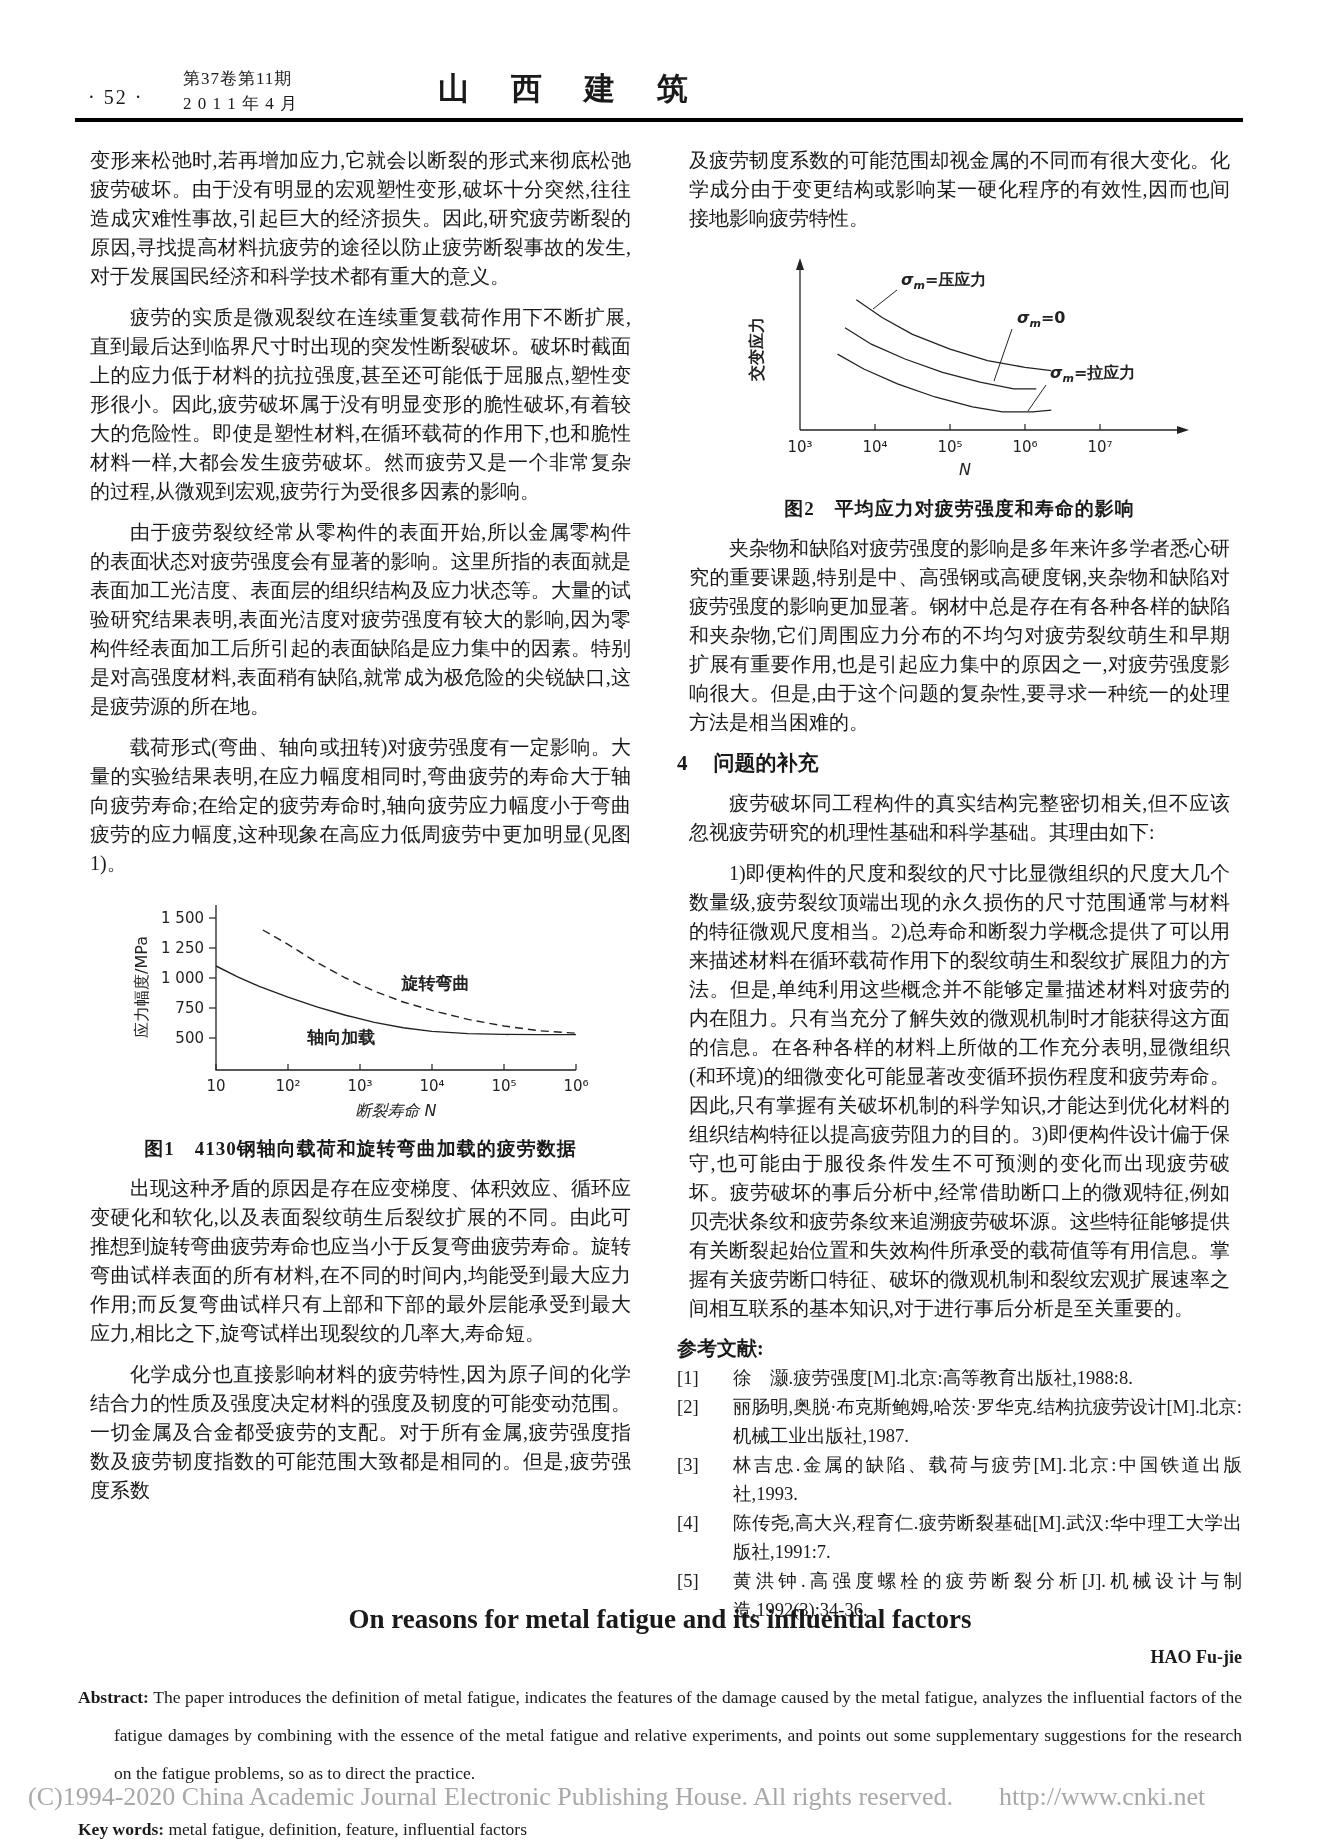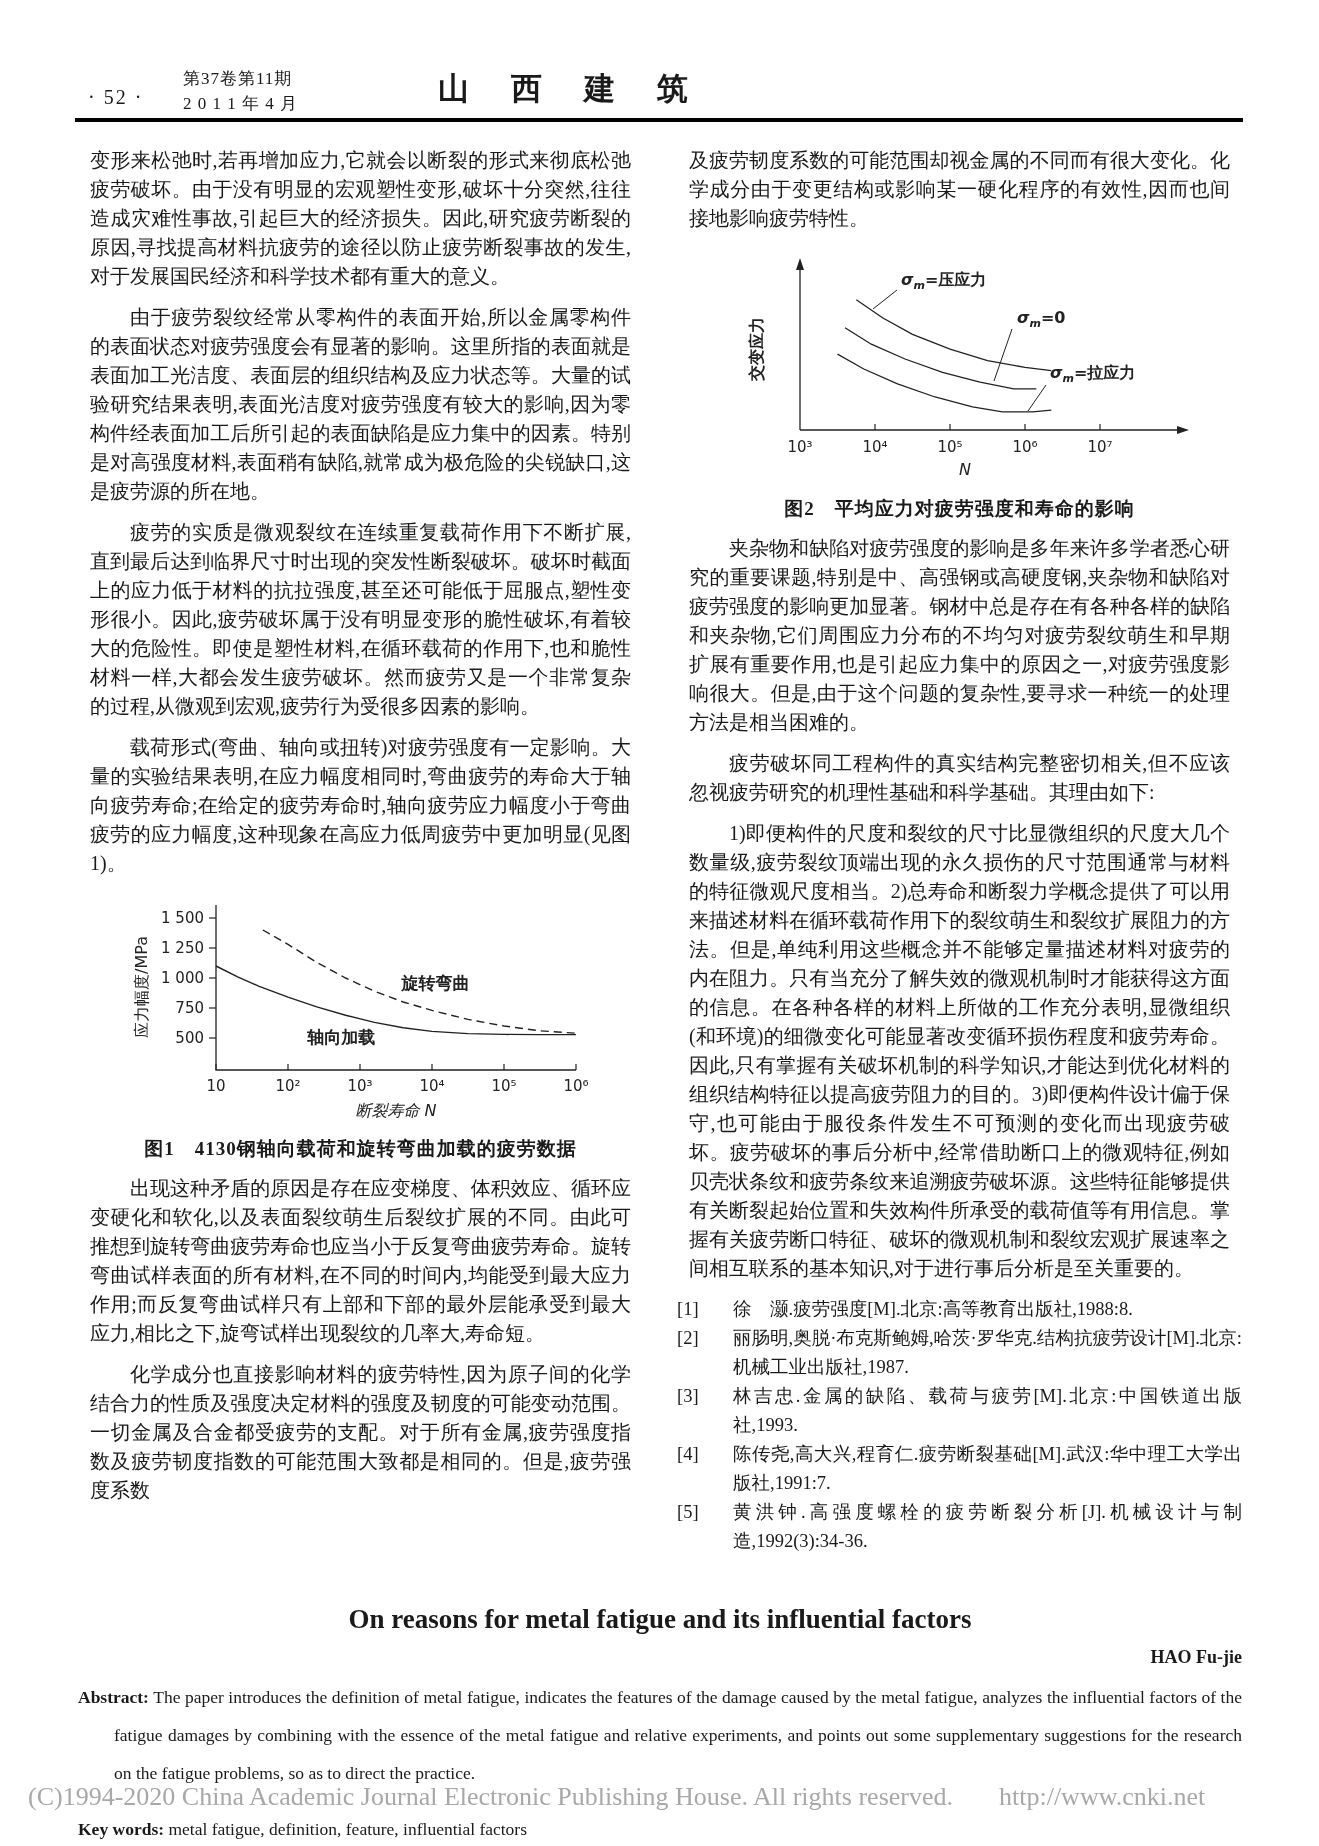--- a/index.html
+++ b/index.html
@@ -47,22 +47,22 @@
   <div class="issue">
     <div>第37卷第11期</div>
     <div>2 0 1 1 年 4 月</div>
   </div>
   <div class="jtitle">山西建筑</div>
   <div class="header-rule"></div>
 
   <main class="columns">
     <section class="col">
       <p class="noindent">变形来松弛时,若再增加应力,它就会以断裂的形式来彻底松弛疲劳破坏。由于没有明显的宏观塑性变形,破坏十分突然,往往造成灾难性事故,引起巨大的经济损失。因此,研究疲劳断裂的原因,寻找提高材料抗疲劳的途径以防止疲劳断裂事故的发生,对于发展国民经济和科学技术都有重大的意义。</p>
+      <p>疲劳的实质是微观裂纹在连续重复载荷作用下不断扩展,直到最后达到临界尺寸时出现的突发性断裂破坏。破坏时截面上的应力低于材料的抗拉强度,甚至还可能低于屈服点,塑性变形很小。因此,疲劳破坏属于没有明显变形的脆性破坏,有着较大的危险性。即使是塑性材料,在循环载荷的作用下,也和脆性材料一样,大都会发生疲劳破坏。然而疲劳又是一个非常复杂的过程,从微观到宏观,疲劳行为受很多因素的影响。</p>
       <p>由于疲劳裂纹经常从零构件的表面开始,所以金属零构件的表面状态对疲劳强度会有显著的影响。这里所指的表面就是表面加工光洁度、表面层的组织结构及应力状态等。大量的试验研究结果表明,表面光洁度对疲劳强度有较大的影响,因为零构件经表面加工后所引起的表面缺陷是应力集中的因素。特别是对高强度材料,表面稍有缺陷,就常成为极危险的尖锐缺口,这是疲劳源的所在地。</p>
-      <p>疲劳的实质是微观裂纹在连续重复载荷作用下不断扩展,直到最后达到临界尺寸时出现的突发性断裂破坏。破坏时截面上的应力低于材料的抗拉强度,甚至还可能低于屈服点,塑性变形很小。因此,疲劳破坏属于没有明显变形的脆性破坏,有着较大的危险性。即使是塑性材料,在循环载荷的作用下,也和脆性材料一样,大都会发生疲劳破坏。然而疲劳又是一个非常复杂的过程,从微观到宏观,疲劳行为受很多因素的影响。</p>
       <p>载荷形式(弯曲、轴向或扭转)对疲劳强度有一定影响。大量的实验结果表明,在应力幅度相同时,弯曲疲劳的寿命大于轴向疲劳寿命;在给定的疲劳寿命时,轴向疲劳应力幅度小于弯曲疲劳的应力幅度,这种现象在高应力低周疲劳中更加明显(见图1)。</p>
       <figure>
         <svg id="fig1-svg" width="480" height="240" viewBox="0 0 480 240">
             <path d="M95,15 L95,180 L455,180" fill="none" stroke="#222" stroke-width="1.3"></path>
             <line x1="88" y1="28" x2="95" y2="28" stroke="#222" stroke-width="1.2"></line>
             <text x="83" y="33" font-size="15" text-anchor="end" fill="#222">1 500</text>
             <line x1="88" y1="58" x2="95" y2="58" stroke="#222" stroke-width="1.2"></line>
             <text x="83" y="63" font-size="15" text-anchor="end" fill="#222">1 250</text>
             <line x1="88" y1="88" x2="95" y2="88" stroke="#222" stroke-width="1.2"></line>
             <text x="83" y="93" font-size="15" text-anchor="end" fill="#222">1 000</text>
@@ -120,22 +120,26 @@
             <polyline points="135.0,82.7 161.3,99.2 195.0,114.0 232.5,127.3 270.0,137.2 303.8,143.8 326.3,143.8" fill="none" stroke="#222" stroke-width="1.3"></polyline>
             <line x1="302" y1="84" x2="284" y2="136" stroke="#222" stroke-width="1"></line>
             <text x="307" y="78" font-size="16" text-anchor="start" fill="#222" font-weight="600"><tspan font-style="italic">σ</tspan><tspan dy="4" font-size="11" font-style="italic">m</tspan><tspan dy="-4">=0</tspan></text>
             <polyline points="127.5,109.1 153.8,124.0 187.5,138.8 225.0,152.0 262.5,161.9 292.5,166.8 322.5,166.8 341.3,165.2" fill="none" stroke="#222" stroke-width="1.3"></polyline>
             <line x1="336" y1="140" x2="318" y2="166" stroke="#222" stroke-width="1"></line>
             <text x="340" y="133" font-size="16" text-anchor="start" fill="#222" font-weight="600"><tspan font-style="italic">σ</tspan><tspan dy="4" font-size="11" font-style="italic">m</tspan><tspan dy="-4">=拉应力</tspan></text>
           </svg>
         <figcaption>图2　平均应力对疲劳强度和寿命的影响</figcaption>
       </figure>
       <p>夹杂物和缺陷对疲劳强度的影响是多年来许多学者悉心研究的重要课题,特别是中、高强钢或高硬度钢,夹杂物和缺陷对疲劳强度的影响更加显著。钢材中总是存在有各种各样的缺陷和夹杂物,它们周围应力分布的不均匀对疲劳裂纹萌生和早期扩展有重要作用,也是引起应力集中的原因之一,对疲劳强度影响很大。但是,由于这个问题的复杂性,要寻求一种统一的处理方法是相当困难的。</p>
+      <h2 class="sec">
+        <span class="secnum">4</span><span>问题的补充</span>
+      </h2>
       <p>疲劳破坏同工程构件的真实结构完整密切相关,但不应该忽视疲劳研究的机理性基础和科学基础。其理由如下:</p>
       <p>1)即便构件的尺度和裂纹的尺寸比显微组织的尺度大几个数量级,疲劳裂纹顶端出现的永久损伤的尺寸范围通常与材料的特征微观尺度相当。2)总寿命和断裂力学概念提供了可以用来描述材料在循环载荷作用下的裂纹萌生和裂纹扩展阻力的方法。但是,单纯利用这些概念并不能够定量描述材料对疲劳的内在阻力。只有当充分了解失效的微观机制时才能获得这方面的信息。在各种各样的材料上所做的工作充分表明,显微组织(和环境)的细微变化可能显著改变循环损伤程度和疲劳寿命。因此,只有掌握有关破坏机制的科学知识,才能达到优化材料的组织结构特征以提高疲劳阻力的目的。3)即便构件设计偏于保守,也可能由于服役条件发生不可预测的变化而出现疲劳破坏。疲劳破坏的事后分析中,经常借助断口上的微观特征,例如贝壳状条纹和疲劳条纹来追溯疲劳破坏源。这些特征能够提供有关断裂起始位置和失效构件所承受的载荷值等有用信息。掌握有关疲劳断口特征、破坏的微观机制和裂纹宏观扩展速率之间相互联系的基本知识,对于进行事后分析是至关重要的。</p>
+      <div class="refs-title">参考文献:</div>
       <div class="ref">
         <span class="rnum">[1]</span><span>徐　灏.疲劳强度[M].北京:高等教育出版社,1988:8.</span>
       </div>
       <div class="ref">
         <span class="rnum">[2]</span><span>丽肠明,奥脱·布克斯鲍姆,哈茨·罗华克.结构抗疲劳设计[M].北京:机械工业出版社,1987.</span>
       </div>
       <div class="ref">
         <span class="rnum">[3]</span><span>林吉忠.金属的缺陷、载荷与疲劳[M].北京:中国铁道出版社,1993.</span>
       </div>
       <div class="ref">

